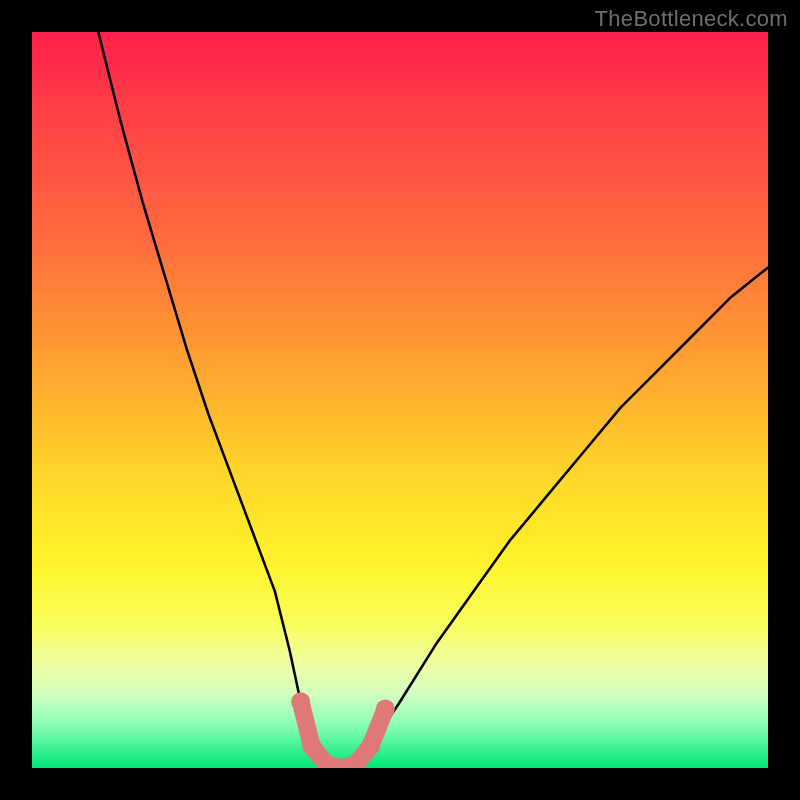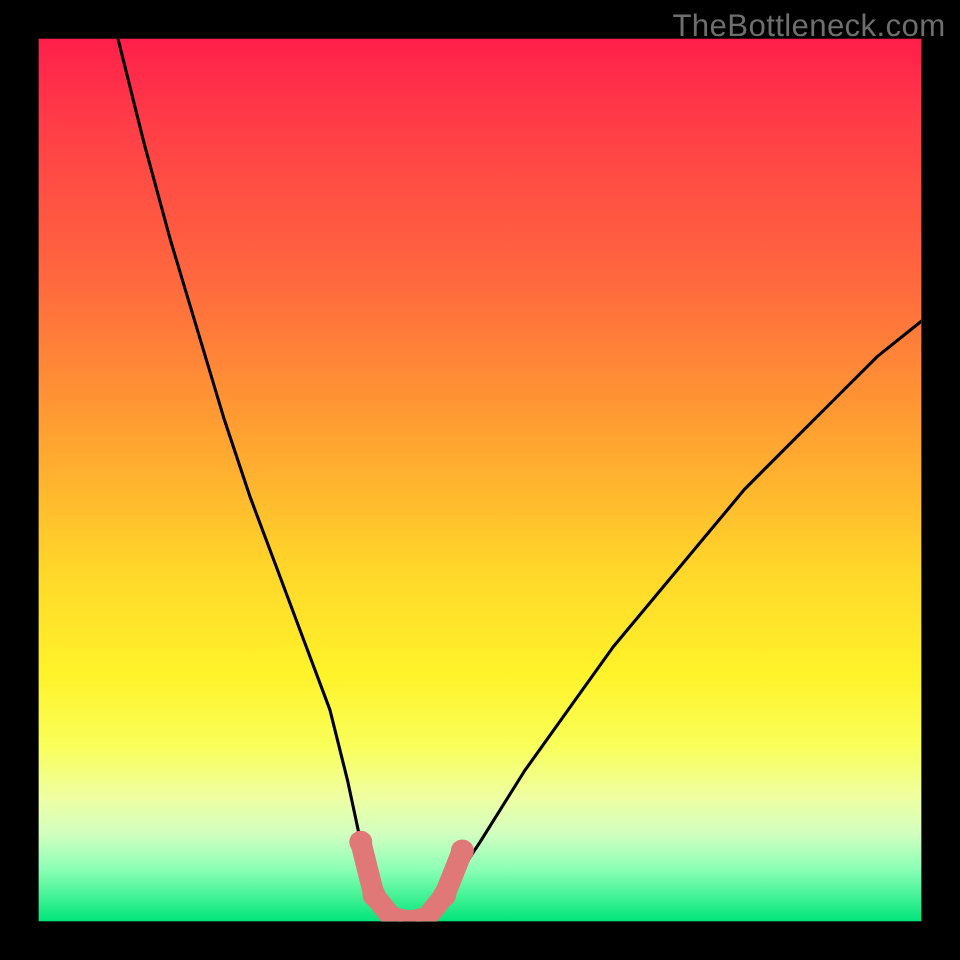--- a/index.html
+++ b/index.html
@@ -52,21 +52,21 @@
     left: 0;
     top: 0;
     width: 100%;
     height: 100%;
   }
   .watermark {
     position: absolute;
     top: 6px;
     right: 12px;
     color: #6e6e6e;
-    font-size: 26px;
+    font-size: 22px;
     font-weight: 500;
     letter-spacing: 0.3px;
   }
 </style>
 </head>
 <body>
 
 <div class="stage">
 
   <div class="watermark">TheBottleneck.com</div>

